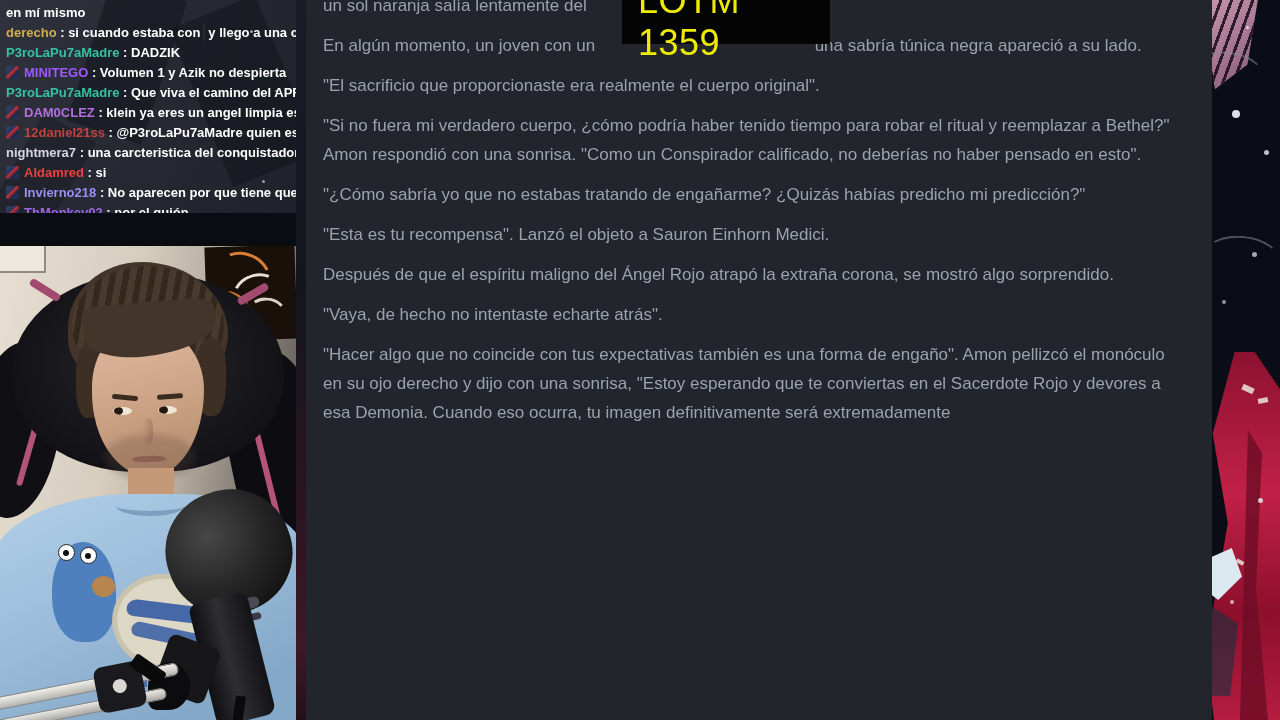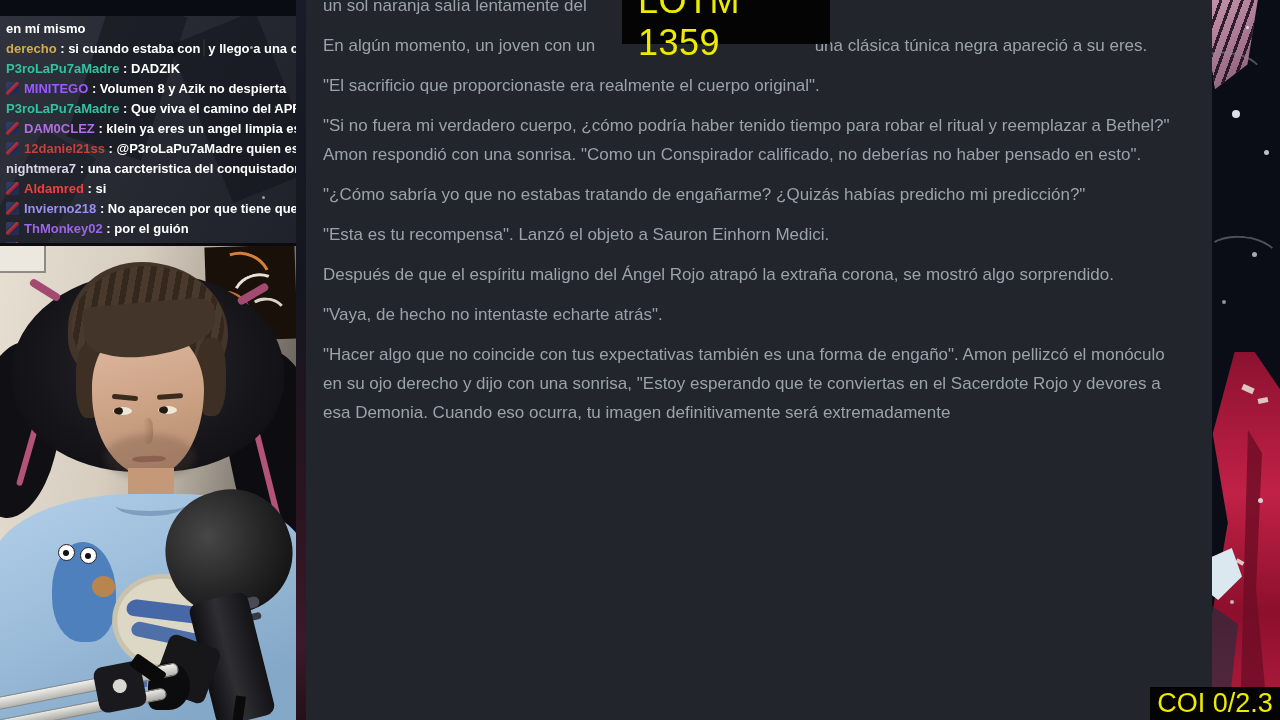--- a/index.html
+++ b/index.html
@@ -6,21 +6,21 @@
   html,body { width:1280px; height:720px; overflow:hidden; background:#000; }
   body { font-family:"Liberation Sans", sans-serif; }
   .app { position:relative; width:1280px; height:720px; background:#0a0c14; overflow:hidden; }
 
   
   .left-col { position:absolute; left:0; top:0; width:306px; height:720px; }
   .bg-sliver { position:absolute; left:296px; top:0; width:10px; height:720px;
     background:linear-gradient(180deg,#181c28 0%,#14161f 40%,#2a1420 70%,#3d1828 90%,#241018 100%); }
 
   
-  .chat-panel { position:absolute; left:0; top:16px; width:296px; height:243px;
+  .chat-panel { position:absolute; left:0; top:0; width:296px; height:213px;
     background:linear-gradient(115deg,#30333d 0%,#272a33 45%,#1f222a 100%); overflow:hidden; }
   .chat-deco { position:absolute; background:#12141b; opacity:.55; }
   .deco1 { left:88px; top:-14px; width:78px; height:150px; transform:rotate(18deg); }
   .deco2 { left:198px; top:6px; width:92px; height:170px; transform:rotate(-22deg); }
   .deco3 { left:10px; top:120px; width:60px; height:120px; transform:rotate(30deg); opacity:.35;}
   .chat-dot { position:absolute; background:#cfd3da; border-radius:50%; opacity:.7; }
   .chat-lines { position:absolute; left:0; top:2px; width:100%; }
   .chat-line { display:flex; align-items:center; height:20px; padding-left:6px;
     font-size:13px; font-weight:bold; color:#fff; white-space:pre; overflow:hidden; }
   .chat-line span { white-space:pre; }
@@ -179,21 +179,21 @@
     <div class="ra ra-dot d6"></div>
     <div class="ra ra-dot d7"></div>
     <div class="ra ra-frag f1"></div>
     <div class="ra ra-frag f2"></div>
     <div class="ra ra-frag f3"></div>
   </div>
 
   <div class="reader">
     <div class="reader-content" id="reader-content">
         <p><span>un sol naranja salía lentamente del</span></p>
-        <p><span>En algún momento, un joven con un </span><span class="gap-spacer" style="width: 210px;"></span><span> una clásica túnica negra apareció a su eres.</span></p>
+        <p><span>En algún momento, un joven con un </span><span class="gap-spacer" style="width: 210px;"></span><span> una sabría túnica negra apareció a su lado.</span></p>
         <p><span>"El sacrificio que proporcionaste era realmente el cuerpo original".</span></p>
         <p><span>"Si no fuera mi verdadero cuerpo, ¿cómo podría haber tenido tiempo para robar el ritual y reemplazar a Bethel?" Amon respondió con una sonrisa. "Como un Conspirador calificado, no deberías no haber pensado en esto".</span></p>
         <p><span>"¿Cómo sabría yo que no estabas tratando de engañarme? ¿Quizás habías predicho mi predicción?"</span></p>
         <p><span>"Esta es tu recompensa". Lanzó el objeto a Sauron Einhorn Medici.</span></p>
         <p><span>Después de que el espíritu maligno del Ángel Rojo atrapó la extraña corona, se mostró algo sorprendido.</span></p>
         <p><span>"Vaya, de hecho no intentaste echarte atrás".</span></p>
         <p><span>"Hacer algo que no coincide con tus expectativas también es una forma de engaño". Amon pellizcó el monóculo en su ojo derecho y dijo con una sonrisa, "Estoy esperando que te conviertas en el Sacerdote Rojo y devores a esa Demonia. Cuando eso ocurra, tu imagen definitivamente será extremadamente</span></p>
       </div>
   </div>
 
@@ -202,21 +202,21 @@
       <div class="chat-deco deco1"></div>
       <div class="chat-deco deco2"></div>
       <div class="chat-deco deco3"></div>
       <div class="chat-dot" style="left:250px;top:30px;width:3px;height:3px;"></div>
       <div class="chat-dot" style="left:275px;top:90px;width:2px;height:2px;"></div>
       <div class="chat-dot" style="left:262px;top:180px;width:3px;height:3px;"></div>
       <div class="chat-lines" id="chat-lines">
           <div class="chat-line"><span>en mí mismo</span></div>
           <div class="chat-line"><span style="color: rgb(210, 171, 79);">derecho</span><span class="sep"> : </span><span>si cuando estaba con</span><span class="emote-img"></span><span>y llego a una ciudad en m</span></div>
           <div class="chat-line"><span style="color: rgb(53, 192, 162);">P3roLaPu7aMadre</span><span class="sep"> : </span><span>DADZIK</span></div>
-          <div class="chat-line"><span class="badge"></span><span style="color: rgb(155, 89, 255);">MINITEGO</span><span class="sep"> : </span><span>Volumen 8 y Azik no despierta </span><span class="flame"></span><span class="flame"></span></div>
+          <div class="chat-line"><span class="badge"></span><span style="color: rgb(155, 89, 255);">MINITEGO</span><span class="sep"> : </span><span>Volumen 1 y Azik no despierta </span><span class="flame"></span><span class="flame"></span></div>
           <div class="chat-line"><span style="color: rgb(53, 192, 162);">P3roLaPu7aMadre</span><span class="sep"> : </span><span>Que viva el camino del APRENDIZ</span></div>
           <div class="chat-line"><span class="badge"></span><span style="color: rgb(176, 110, 224);">DAM0CLEZ</span><span class="sep"> : </span><span>klein ya eres un angel limpia ese monton de b</span></div>
           <div class="chat-line"><span class="badge"></span><span style="color: rgb(194, 67, 62);">12daniel21ss</span><span class="sep"> : </span><span>@P3roLaPu7aMadre quien es Bethel</span></div>
           <div class="chat-line"><span style="color: rgb(216, 212, 232);">nightmera7</span><span class="sep"> : </span><span>una carcteristica del conquistador</span></div>
           <div class="chat-line"><span class="badge"></span><span style="color: rgb(239, 63, 63);">Aldamred</span><span class="sep"> : </span><span>si</span></div>
           <div class="chat-line"><span class="badge"></span><span style="color: rgb(154, 143, 242);">Invierno218</span><span class="sep"> : </span><span>No aparecen por que tiene que mantener la b</span></div>
           <div class="chat-line"><span class="badge"></span><span style="color: rgb(157, 101, 232);">ThMonkey02</span><span class="sep"> : </span><span>por el guión</span></div>
           <div class="chat-line"><span class="badge"></span><span style="color: rgb(239, 63, 63);">Aldamred</span><span class="sep"> : </span><span>mismo</span></div>
         </div>
     </div>
@@ -282,15 +282,14 @@
           <div class="screw"></div>
         </div>
       <div class="wc arm-lever"></div>
       <div class="wc cable"></div>
     </div>
 
     <div class="bg-sliver"></div>
   </div>
 
   <div class="title-overlay">LOTM 1359</div>
-  <div class="counter-overlay">COI 0/2.3</div>
 
 </div>
 
 </body></html>

